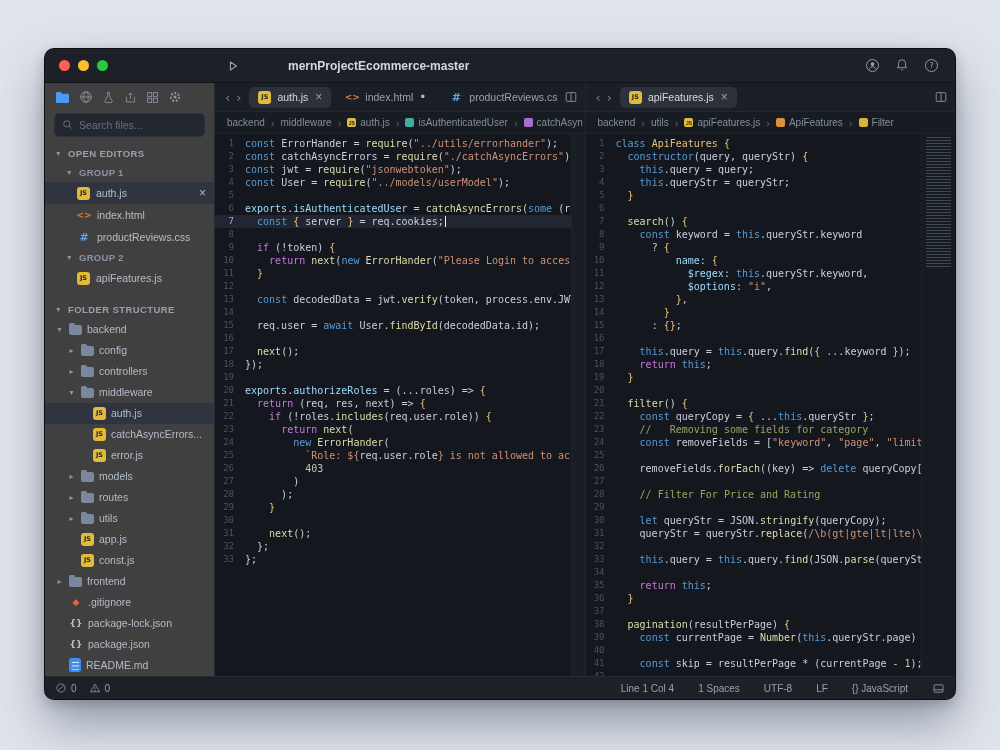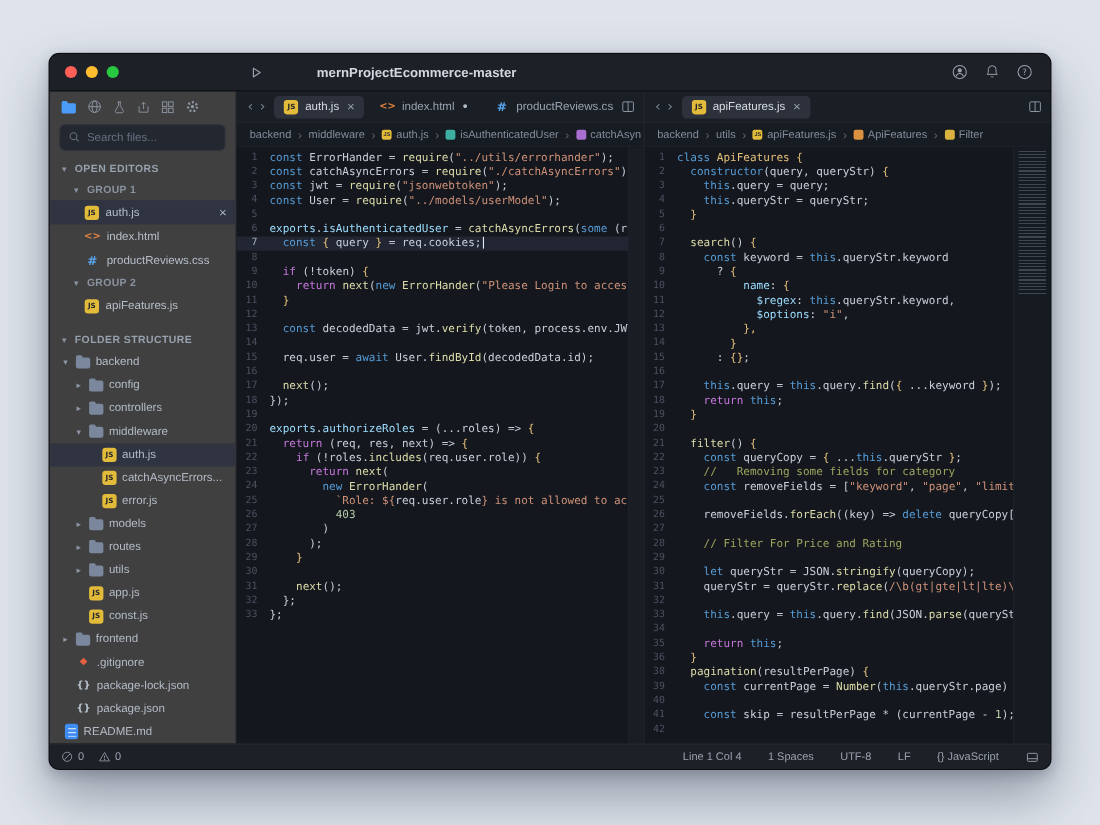--- a/index.html
+++ b/index.html
@@ -290,21 +290,21 @@
           <div class="trow" style="padding-left: 10px;">
             <span class="chev"></span>
             <span class="fi fi-json">{}</span>
             <span class="lbl">package-lock.json</span>
           </div>
           <div class="trow" style="padding-left: 10px;">
             <span class="chev"></span>
             <span class="fi fi-json">{}</span>
             <span class="lbl">package.json</span>
           </div>
-          <div class="trow" style="">
+          <div class="trow" style="padding-left: 10px;">
             <span class="chev"></span>
             <span class="fi fi-md"></span>
             <span class="lbl">README.md</span>
           </div>
         </div>
     </div>
 
     <div class="editors">
       <div class="tabsrow">
         <div class="tabgroup">
@@ -423,21 +423,21 @@
               <div class="line">
                 <span class="ln">5</span>
                 <span class="lc"></span>
               </div>
               <div class="line">
                 <span class="ln">6</span>
                 <span class="lc"><span class="tk-p">exports</span><span class="tk-t">.</span><span class="tk-p">isAuthenticatedUser </span><span class="tk-o">= </span><span class="tk-f">catchAsyncErrors</span><span class="tk-t">(</span><span class="tk-k">some </span><span class="tk-t">(req, res, next) </span></span>
               </div>
               <div class="line active">
                 <span class="ln">7</span>
-                <span class="lc"><span class="tk-t">  </span><span class="tk-k">const </span><span class="tk-b">{ </span><span class="tk-t">query </span><span class="tk-b">} </span><span class="tk-o">= </span><span class="tk-t">req.cookies;</span><span class="cursor"></span></span>
+                <span class="lc"><span class="tk-t">  </span><span class="tk-k">const </span><span class="tk-b">{ </span><span class="tk-t">server </span><span class="tk-b">} </span><span class="tk-o">= </span><span class="tk-t">req.cookies;</span><span class="cursor"></span></span>
               </div>
               <div class="line">
                 <span class="ln">8</span>
                 <span class="lc"></span>
               </div>
               <div class="line">
                 <span class="ln">9</span>
                 <span class="lc"><span class="tk-t">  </span><span class="tk-c">if </span><span class="tk-t">(</span><span class="tk-o">!</span><span class="tk-t">token) </span><span class="tk-b">{</span></span>
               </div>
               <div class="line">
@@ -677,20 +677,24 @@
                 <span class="ln">34</span>
                 <span class="lc"></span>
               </div>
               <div class="line">
                 <span class="ln">35</span>
                 <span class="lc"><span class="tk-t">    </span><span class="tk-c">return </span><span class="tk-k">this</span><span class="tk-t">;</span></span>
               </div>
               <div class="line">
                 <span class="ln">36</span>
                 <span class="lc"><span class="tk-t">  </span><span class="tk-b">}</span></span>
+              </div>
+              <div class="line">
+                <span class="ln">37</span>
+                <span class="lc"></span>
               </div>
               <div class="line">
                 <span class="ln">38</span>
                 <span class="lc"><span class="tk-t">  </span><span class="tk-f">pagination</span><span class="tk-t">(resultPerPage) </span><span class="tk-b">{</span></span>
               </div>
               <div class="line">
                 <span class="ln">39</span>
                 <span class="lc"><span class="tk-t">    </span><span class="tk-k">const </span><span class="tk-t">currentPage </span><span class="tk-o">= </span><span class="tk-f">Number</span><span class="tk-t">(</span><span class="tk-k">this</span><span class="tk-t">.queryStr.page) || </span></span>
               </div>
               <div class="line">

